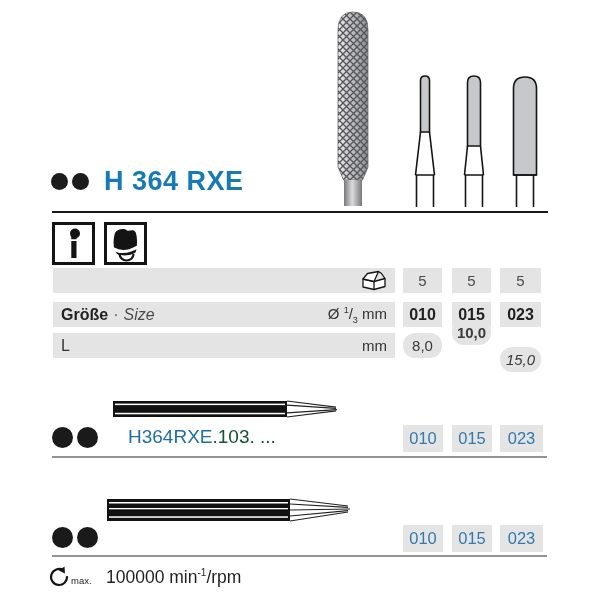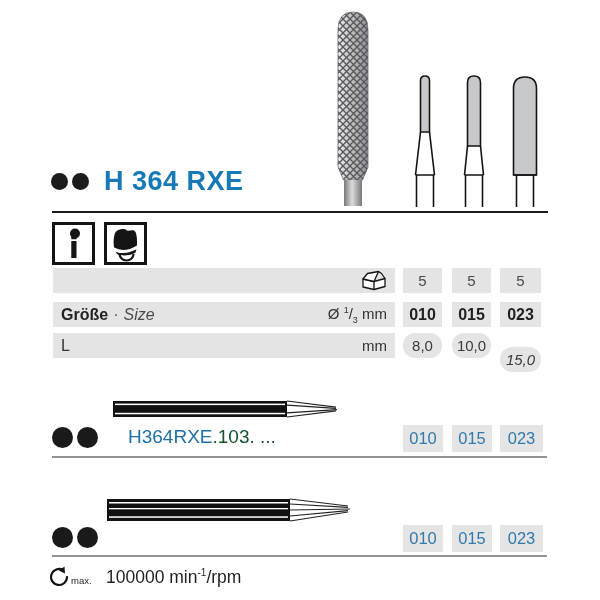--- a/index.html
+++ b/index.html
@@ -137,21 +137,21 @@
   <div class="cell tcell c1 size-val" style="top:302px;">010</div>
   <div class="cell tcell c2 size-val" style="top:302px;">015</div>
   <div class="cell tcell c3 size-val" style="top:302px;">023</div>
 
   <div class="bar" style="top:333px;">
     <span class="lbl-bold" style="font-weight:normal;color:#333;">L</span>
     <span class="spacer"></span>
     <span class="unit">mm</span>
   </div>
   <div class="cell tcell c1 len-val" style="top:333px;">8,0</div>
-  <div class="cell tcell c2 len-val" style="top:333px;">10,0</div>
+  <div class="cell tcell c2 len-val" style="top:320px;font-weight:bold;">10,0</div>
   <div class="cell tcell c3 len-val" style="top:347px;font-style:italic;">15,0</div>
 
   <svg class="abs" style="left:110px;top:397px;" width="230" height="24" viewBox="0 0 230 24">
     <rect x="3" y="4" width="174" height="16" fill="#111"></rect>
     <rect x="5" y="6.6" width="170" height="1.5" fill="#fff"></rect>
     <rect x="5" y="15.8" width="170" height="1.5" fill="#fff"></rect>
     <g stroke="#222" stroke-width="1.2" fill="none">
       <path d="M177,4 L226,10.2"></path>
         <path d="M177,8.2 L226,11.3"></path>
       <path d="M177,15.8 L227,12.6"></path>

